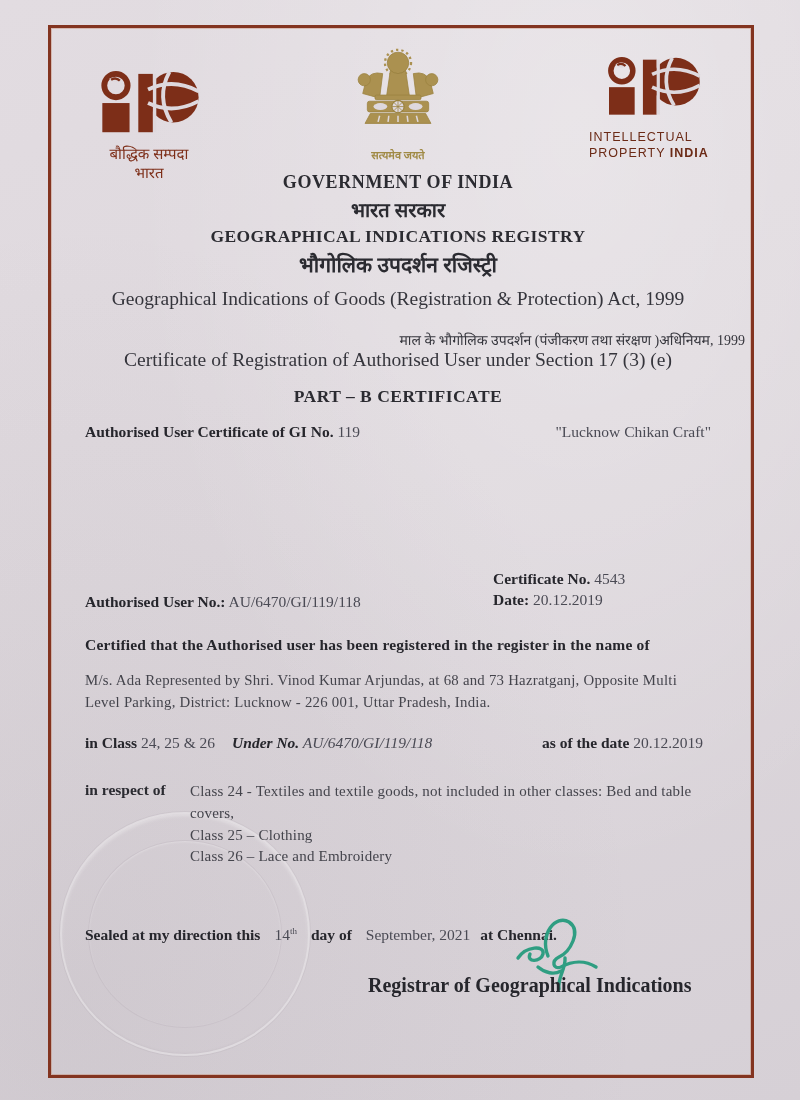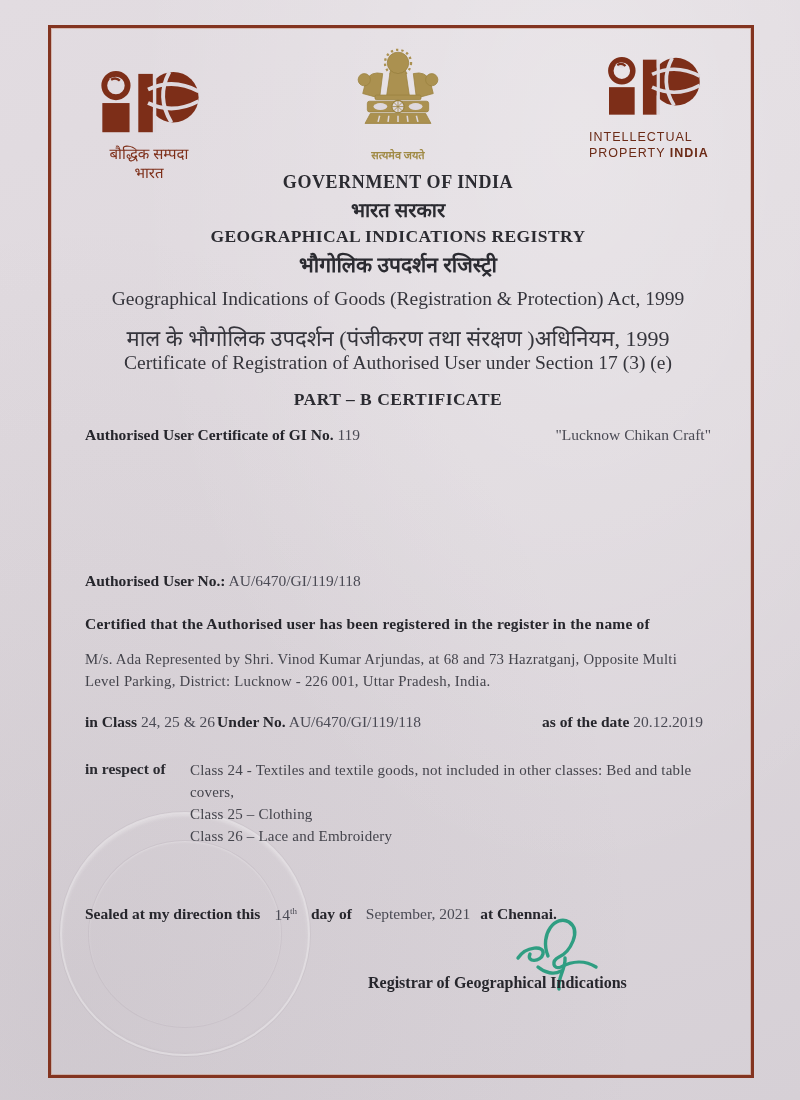--- a/index.html
+++ b/index.html
@@ -31,46 +31,46 @@
   .logo-en .bold{font-weight:bold;}
   .motto{color:#a08a45;font-size:11px;margin-top:1px;font-weight:bold;}
 
   
   .c{text-align:center;}
   .h-gov{font-size:18px;font-weight:bold;letter-spacing:0.6px;margin-top:2px;}
   .h-hi1{font-size:20px;font-weight:bold;margin-top:3px;}
   .h-reg{font-size:17.5px;font-weight:bold;letter-spacing:0.4px;margin-top:3px;}
   .h-hi2{font-size:21px;font-weight:bold;margin-top:3px;}
   .h-act{font-size:19.5px;margin-top:10px;color:#35353c;}
-  .h-acthi{font-size:22px;margin-top:12px;color:#35353c;}
+  .h-acthi{font-size:14px;margin-top:20px;color:#35353c;text-align:right;}
   .h-cert{font-size:19.5px;color:#35353c;}
   .h-certhi{font-size:19px;margin-top:4px;color:#35353c;}
   .h-part{font-size:17.5px;font-weight:bold;letter-spacing:0.5px;margin-top:15px;}
 
   .body-pad{padding:0 34px;}
   .b{font-weight:bold;color:#26262c;}
   .val{color:#4a4a54;}
 
   .gi-row{display:flex;justify-content:space-between;font-size:15.5px;margin-top:16px;}
   .user-row{display:flex;justify-content:space-between;align-items:flex-end;margin-top:128px;font-size:15.5px;}
   .cert-block{width:218px;line-height:1.35;}
   .certified{font-size:15.5px;font-weight:bold;margin-top:25px;letter-spacing:0.2px;color:#26262c;}
   .namepara{font-size:14.8px;color:#44444c;margin-top:15px;line-height:1.5;letter-spacing:0.25px;}
   .class-row{display:flex;font-size:15.5px;margin-top:21px;align-items:baseline;}
-  .class-row .seg2{margin-left:2px;}
+  .class-row .seg2{margin-left:17px;font-style:italic;}
   .class-row .seg3{margin-left:auto;margin-right:8px;}
   .respect-row{display:flex;margin-top:29px;font-size:15px;}
   .respect-label{font-weight:bold;font-size:15.5px;width:105px;flex:none;}
   .respect-lines{color:#44444c;line-height:1.45;letter-spacing:0.2px;}
   .sealed{margin-top:58px;font-size:15.5px;}
   .sealed .gap-s{display:inline-block;width:10px;}
   .sealed .gap-m{display:inline-block;width:14px;}
   sup{font-size:9px;}
 
-  .registrar{position:absolute;left:368px;top:974px;font-size:16px;font-weight:bold;color:#26262c;}
+  .registrar{position:absolute;left:368px;top:974px;font-size:20px;font-weight:bold;color:#26262c;}
   .signature{position:absolute;left:508px;top:912px;width:120px;height:86px;}
 
   .emboss{
     position:absolute;left:60px;top:812px;width:246px;height:240px;border-radius:50%;
     border:2px solid rgba(255,255,255,0.55);
     box-shadow:0 0 0 1px rgba(140,128,140,0.18), inset 0 2px 3px rgba(255,255,255,0.5), inset 0 -1px 2px rgba(120,110,120,0.15);
     opacity:0.55;pointer-events:none;
   }
   .emboss::after{
     content:"";position:absolute;inset:26px;border-radius:50%;
@@ -180,20 +180,30 @@
           <span class="val">119</span>
         </div>
         <div class="val">"Lucknow Chikan Craft"</div>
       </div>
 
       <div class="user-row">
         <div>
           <span class="b">Authorised User No.:</span>
           <span class="val">AU/6470/GI/119/118</span>
         </div>
+        <div class="cert-block">
+          <div>
+            <span class="b">Certificate No.</span>
+            <span class="val">4543</span>
+          </div>
+          <div>
+            <span class="b">Date:</span>
+            <span class="val">20.12.2019</span>
+          </div>
+        </div>
       </div>
 
       <div class="certified">Certified that the Authorised user has been registered in the register in the name of</div>
 
       <div class="namepara">
         <div>M/s. Ada Represented by Shri. Vinod Kumar Arjundas, at 68 and 73 Hazratganj, Opposite Multi</div>
         <div>Level Parking, District: Lucknow - 226 001, Uttar Pradesh, India.</div>
       </div>
 
       <div class="class-row">

